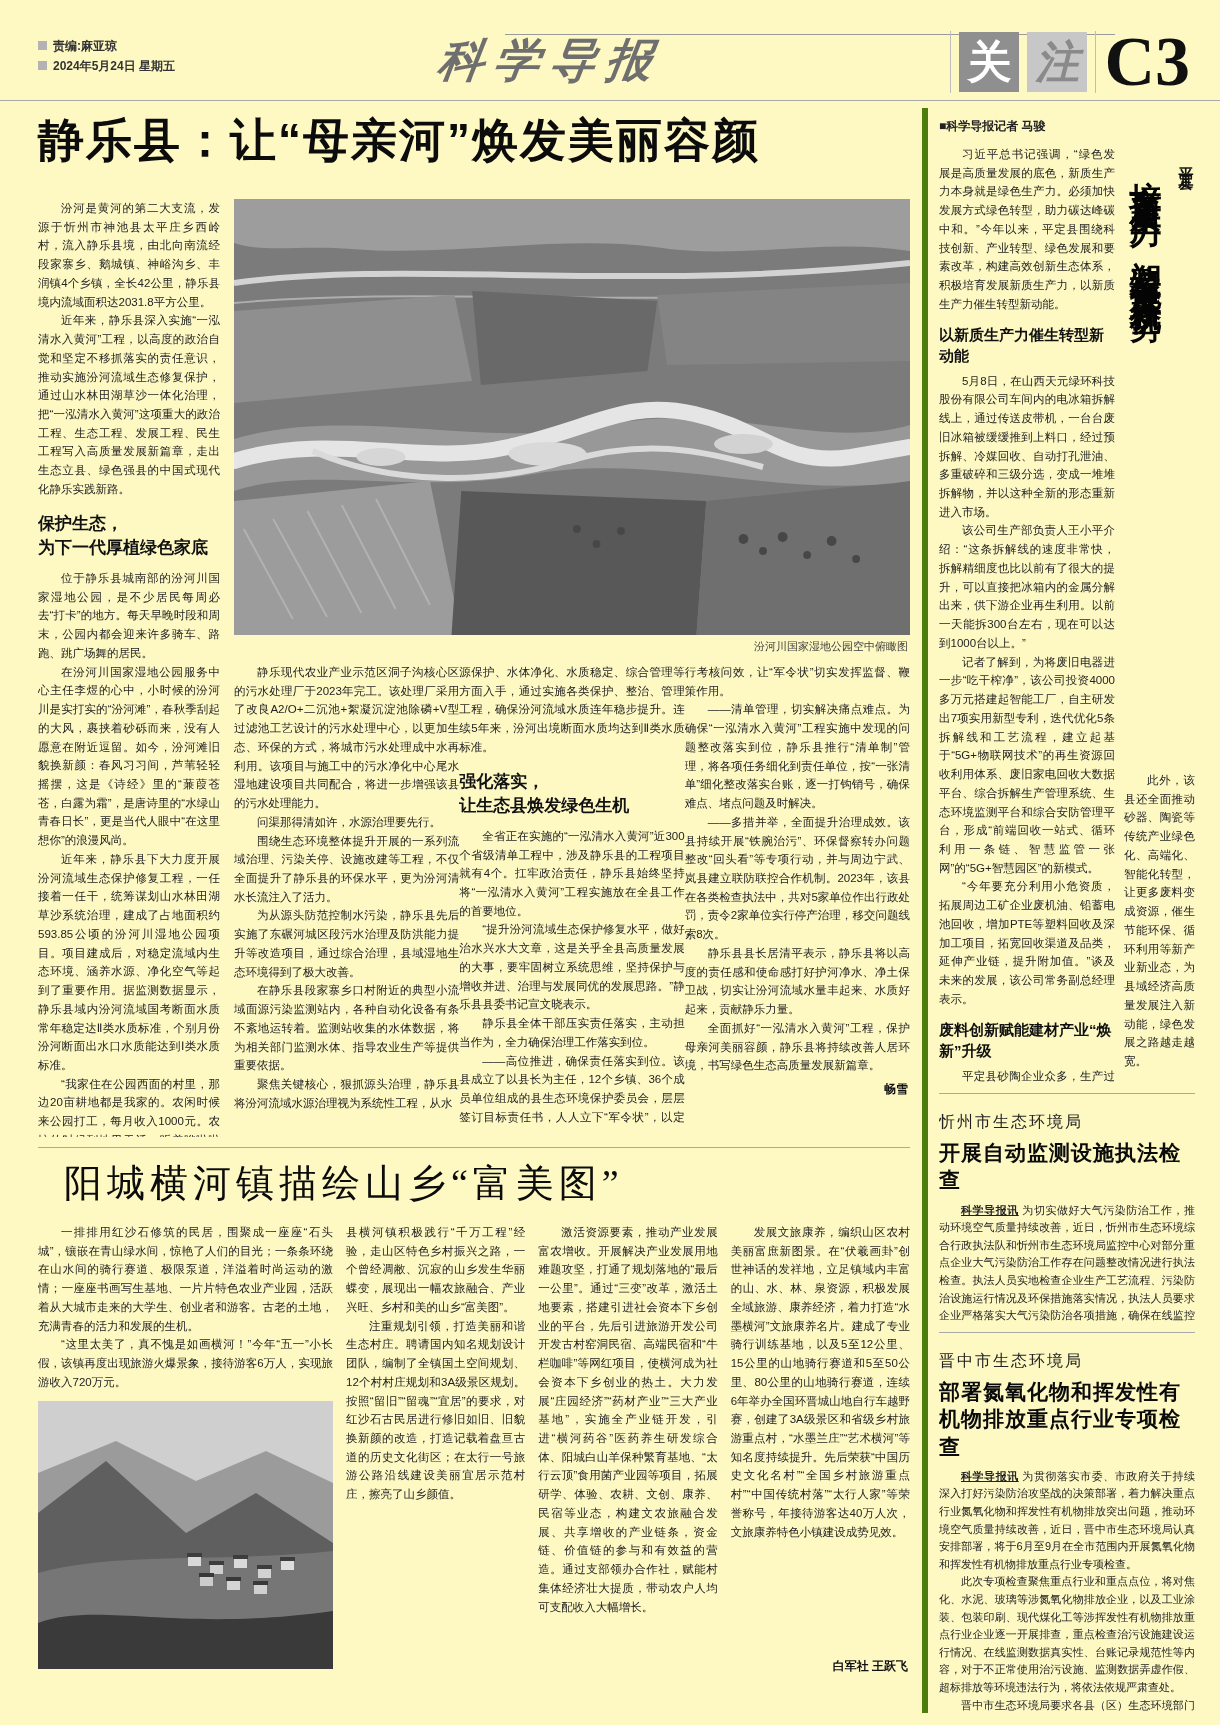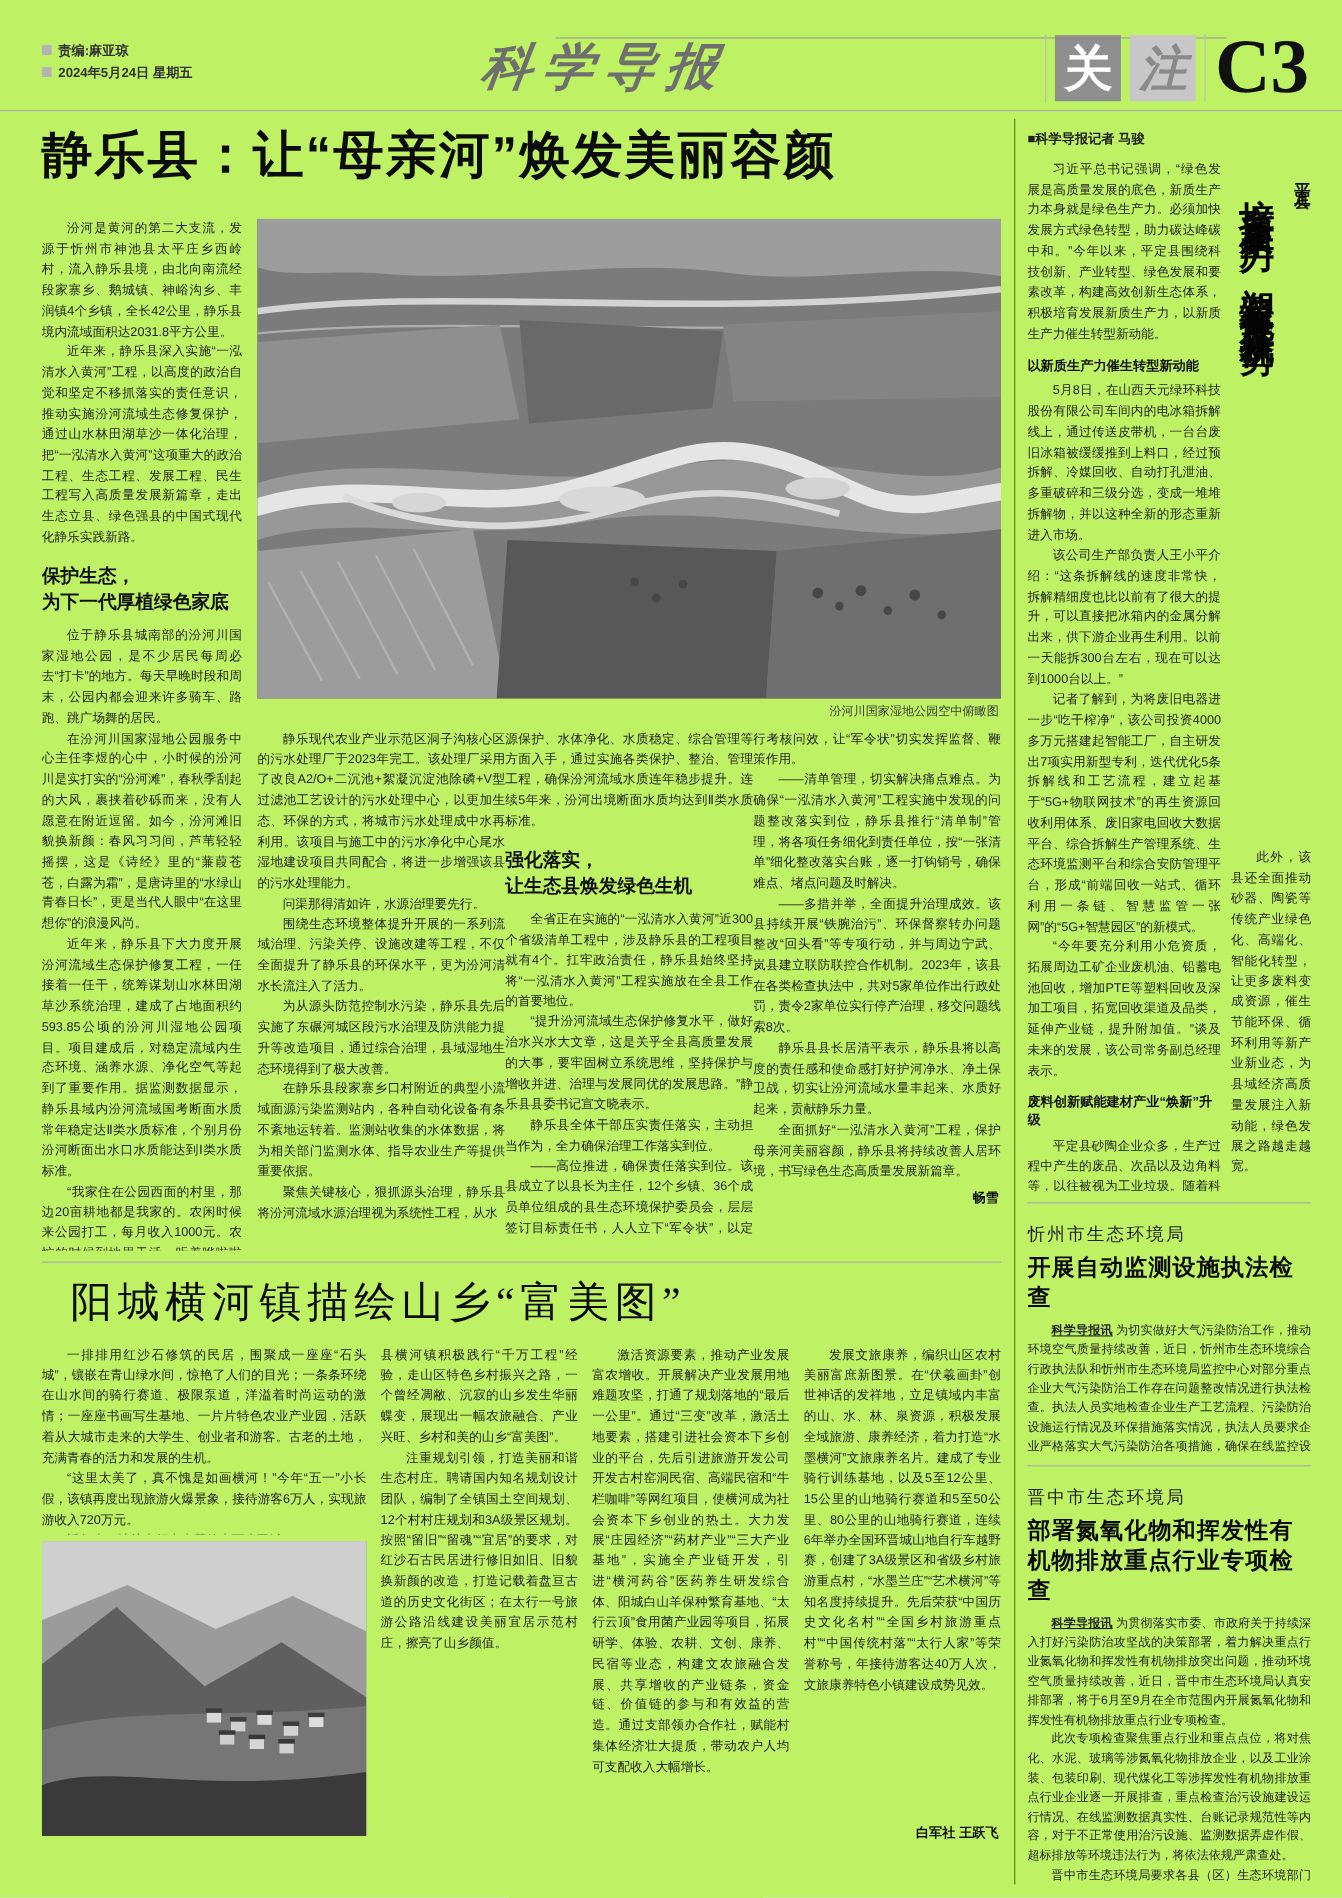--- a/index.html
+++ b/index.html
@@ -1,34 +1,34 @@
 <!DOCTYPE html>
 <html><head>
 <meta charset="utf-8">
 <style>
   html,body{margin:0;padding:0;background:#e9e9e6;}
   body{width:1220px;height:1725px;overflow:hidden;font-family:"Liberation Sans",sans-serif;color:#1c1c1c;}
-  .page{position:relative;width:1220px;height:1725px;background:#bef264;overflow:hidden;}
+  .page{position:relative;width:1220px;height:1725px;background:#fef9c3;overflow:hidden;}
   
   .hdr{position:absolute;top:0;left:0;right:0;height:100px;}
   .hdr-rule-top{position:absolute;top:34px;left:505px;width:610px;border-top:1px solid #9a9a9a;}
   .hdr-meta{position:absolute;top:36px;left:38px;font-size:12px;color:#333;line-height:20px;font-weight:bold;}
   .sq{display:inline-block;width:9px;height:9px;background:#b3b3b3;margin-right:6px;}
   .masthead{position:absolute;top:30px;left:438px;font-family:"Liberation Serif",serif;font-style:italic;font-weight:900;font-size:46px;color:#6f6f6f;letter-spacing:10px;transform:skewX(-8deg);}
   .plate{position:absolute;top:22px;right:30px;display:flex;align-items:center;gap:8px;}
   .plate .vline{width:1px;height:62px;background:#bdbdbd;}
   .pbox{width:60px;height:60px;display:flex;align-items:center;justify-content:center;font-weight:900;font-size:44px;}
   .pbox.b1{background:#8f8f8f;color:#ffffff;}
   .pbox.b2{background:#c7c7c7;color:#8a8a8a;font-family:"Liberation Serif",serif;font-style:italic;}
   .pageno{font-family:"Liberation Serif",serif;font-weight:900;font-size:70px;color:#111;}
   .hdr-rule-bot{position:absolute;top:100px;left:0;right:0;border-top:1px solid #a8a8a8;}
   
   .content{position:absolute;top:108px;left:38px;right:28px;bottom:12px;display:flex;gap:12px;}
   .leftcol{width:872px;flex:none;}
-  .rightcol{flex:1;border-left:1px solid #4d7c0f;padding-left:11px;display:flex;flex-direction:column;}
+  .rightcol{flex:1;border-left:6px solid #4d7c0f;padding-left:11px;display:flex;flex-direction:column;}
   
   .para{margin:0;font-size:11.5px;line-height:1.63;text-align:justify;text-indent:2em;color:#232323;}
   .para.cont{text-indent:0;}
   .subhd{margin:13px 0 9px;font-size:17px;line-height:1.42;font-weight:bold;color:#111;white-space:pre-line;}
   .art-byline{margin:6px 2px 0 0;font-size:12px;font-weight:bold;text-align:right;color:#111;}
   .lead{font-weight:bold;text-decoration:underline;}
   
   .m-head{margin:6px 0 16px;font-size:46px;font-weight:900;letter-spacing:2px;color:#0c0c0c;line-height:1.15;}
   .m-row{display:flex;gap:14px;margin-top:32px;}
   .m-colA{width:182px;flex:none;height:938px;overflow:hidden;}
@@ -45,21 +45,21 @@
   .b-col1{width:295px;flex:none;display:flex;flex-direction:column;}
   .b-col1 .txt{height:172px;overflow:hidden;}
   .photo2{margin-top:6px;width:295px;height:268px;background:#888;}
   .photo2 svg{display:block;width:100%;height:100%;}
   .cols4 .col{flex:1;min-width:0;overflow:hidden;display:flex;flex-direction:column;}
   .cols4 .col .fill{flex:1;}
   
   .ra-byline{margin:10px 0 10px;font-size:12px;font-weight:bold;color:#222;}
   .ra-flex{display:flex;gap:9px;height:938px;overflow:hidden;}
   .ra-col1{width:176px;flex:none;overflow:hidden;}
-  .ra-col1 .subhd,.ra-col2 .subhd{font-size:12px;line-height:1.4;margin:10px 0 6px;}
+  .ra-col1 .subhd,.ra-col2 .subhd{font-size:15px;line-height:1.4;margin:10px 0 6px;}
   .ra-east{flex:1;min-width:0;display:flex;flex-direction:column;}
   .vhead{height:616px;overflow:hidden;writing-mode:vertical-rl;padding-top:10px;}
   .vkicker{display:block;font-size:15px;font-weight:bold;letter-spacing:4px;color:#111;margin-left:8px;}
   .vbig{display:block;font-family:"Liberation Serif",serif;font-size:32px;font-weight:900;letter-spacing:6px;color:#050505;}
   .ra-col2{flex:1;overflow:hidden;}
   
   .brief{overflow:hidden;}
   .brief .dept{margin:8px 0 6px;font-size:16px;font-weight:normal;letter-spacing:2px;color:#222;font-family:"Liberation Serif",serif;}
   .brief .bh{margin:0 0 8px;font-size:21px;font-weight:900;letter-spacing:1px;line-height:1.3;color:#0b0b0b;}
   .brief .para{font-size:11px;line-height:1.6;}

